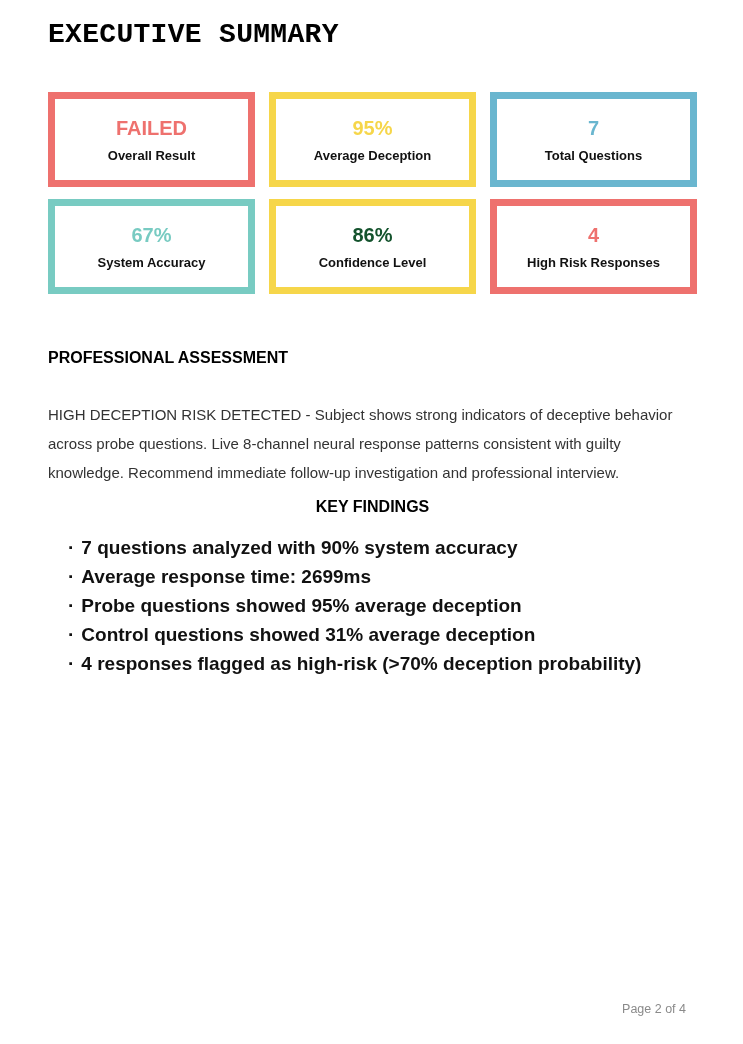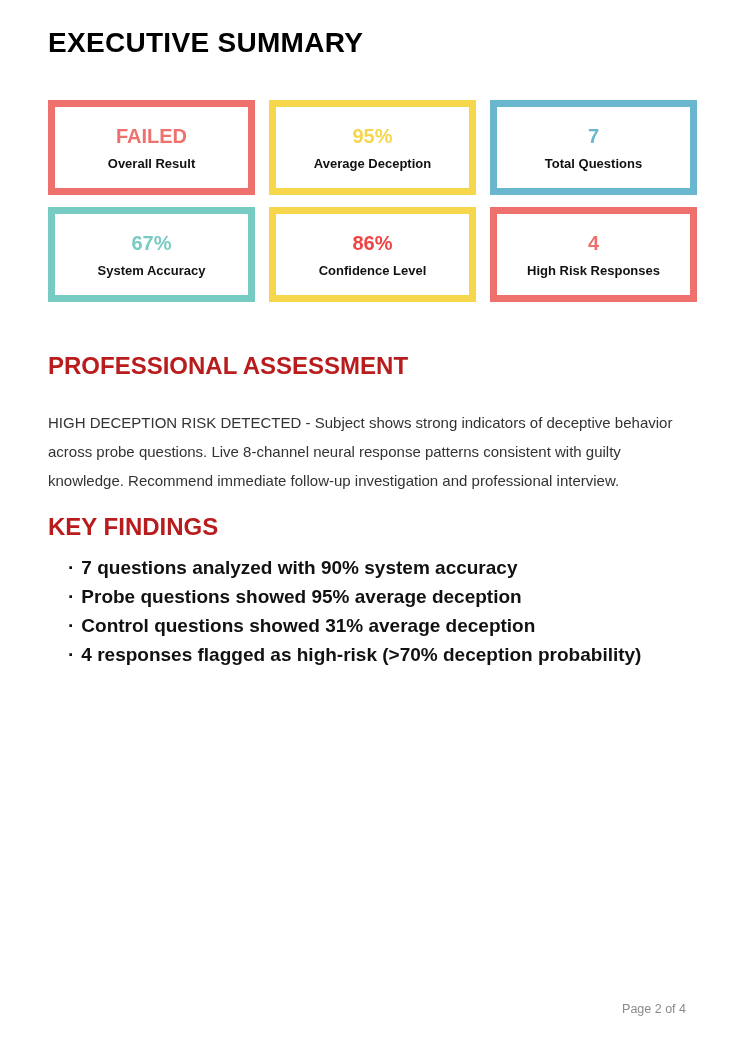--- a/index.html
+++ b/index.html
@@ -8,26 +8,27 @@
     width: 743px;
     height: 1044px;
     position: relative;
     font-family: "Liberation Sans", sans-serif;
     color: #000;
     overflow: hidden;
   }
   .content { padding: 0 46px 0 48px; }
 
   .page-title {
-    margin-top: 26px;
+    margin-top: 18px;
     font-size: 28px;
     font-weight: bold;
     letter-spacing: 0.3px;
     line-height: 34px;
     color: #000;
+    font-family: Liberation Mono, monospace;
   }
 
   .stat-grid {
     margin-top: 40px;
     display: grid;
     grid-template-columns: repeat(3, 1fr);
     column-gap: 14px;
     row-gap: 12px;
   }
   .stat-box {
@@ -46,34 +47,34 @@
     line-height: 22px;
   }
   .stat-label {
     font-size: 13px;
     font-weight: bold;
     color: #111;
     line-height: 15px;
   }
 
   .section-heading {
-    font-size: 24px;
+    font-size: 16px;
     font-weight: bold;
     line-height: 24px;
-    color: #b91c1c;
+    color: #000000;
   }
   .section-assessment-heading { margin-top: 52px; }
   .assessment-body {
     margin-top: 30px;
     font-size: 15px;
     line-height: 29px;
     color: #333;
     max-width: 655px;
   }
-  .section-findings-heading { margin-top: 20px; }
+  .section-findings-heading { margin-top: 8px; text-align: center; }
 
   .findings-list {
     margin-top: 14px;
     list-style: none;
     padding-left: 20px;
   }
   .finding-item {
     font-size: 19px;
     font-weight: bold;
     color: #111;
@@ -112,35 +113,36 @@
     </div>
     <div class="stat-box" style="border-color: rgb(106, 182, 207);">
       <div class="stat-value" style="color: rgb(106, 182, 207);">7</div>
       <div class="stat-label">Total Questions</div>
     </div>
     <div class="stat-box" style="border-color: rgb(120, 203, 194);">
       <div class="stat-value" style="color: rgb(120, 203, 194);">67%</div>
       <div class="stat-label">System Accuracy</div>
     </div>
     <div class="stat-box" style="border-color: rgb(246, 214, 74);">
-      <div class="stat-value" style="color: #ef4444; text-align: center;">86%</div>
+      <div class="stat-value" style="color: #14532d; text-align: center;">86%</div>
       <div class="stat-label">Confidence Level</div>
     </div>
     <div class="stat-box" style="border-color: rgb(238, 113, 110);">
       <div class="stat-value" style="color: rgb(238, 113, 110);">4</div>
       <div class="stat-label">High Risk Responses</div>
     </div>
   </div>
 
   <h2 class="section-heading section-assessment-heading">PROFESSIONAL ASSESSMENT</h2>
   <p class="assessment-body">HIGH DECEPTION RISK DETECTED - Subject shows strong indicators of deceptive behavior across probe questions. Live 8-channel neural response patterns consistent with guilty knowledge. Recommend immediate follow-up investigation and professional interview.</p>
 
   <h2 class="section-heading section-findings-heading">KEY FINDINGS</h2>
   <ul class="findings-list">
     <li class="finding-item"><span class="bullet-dot">·</span><span>7 questions analyzed with 90% system accuracy</span></li>
+    <li class="finding-item"><span class="bullet-dot">·</span><span>Average response time: 2699ms</span></li>
     <li class="finding-item"><span class="bullet-dot">·</span><span>Probe questions showed 95% average deception</span></li>
     <li class="finding-item"><span class="bullet-dot">·</span><span>Control questions showed 31% average deception</span></li>
     <li class="finding-item"><span class="bullet-dot">·</span><span>4 responses flagged as high-risk (&gt;70% deception probability)</span></li>
   </ul>
 
 </div>
 
 <div class="page-footer">Page 2 of 4</div>
 
 </body></html>

